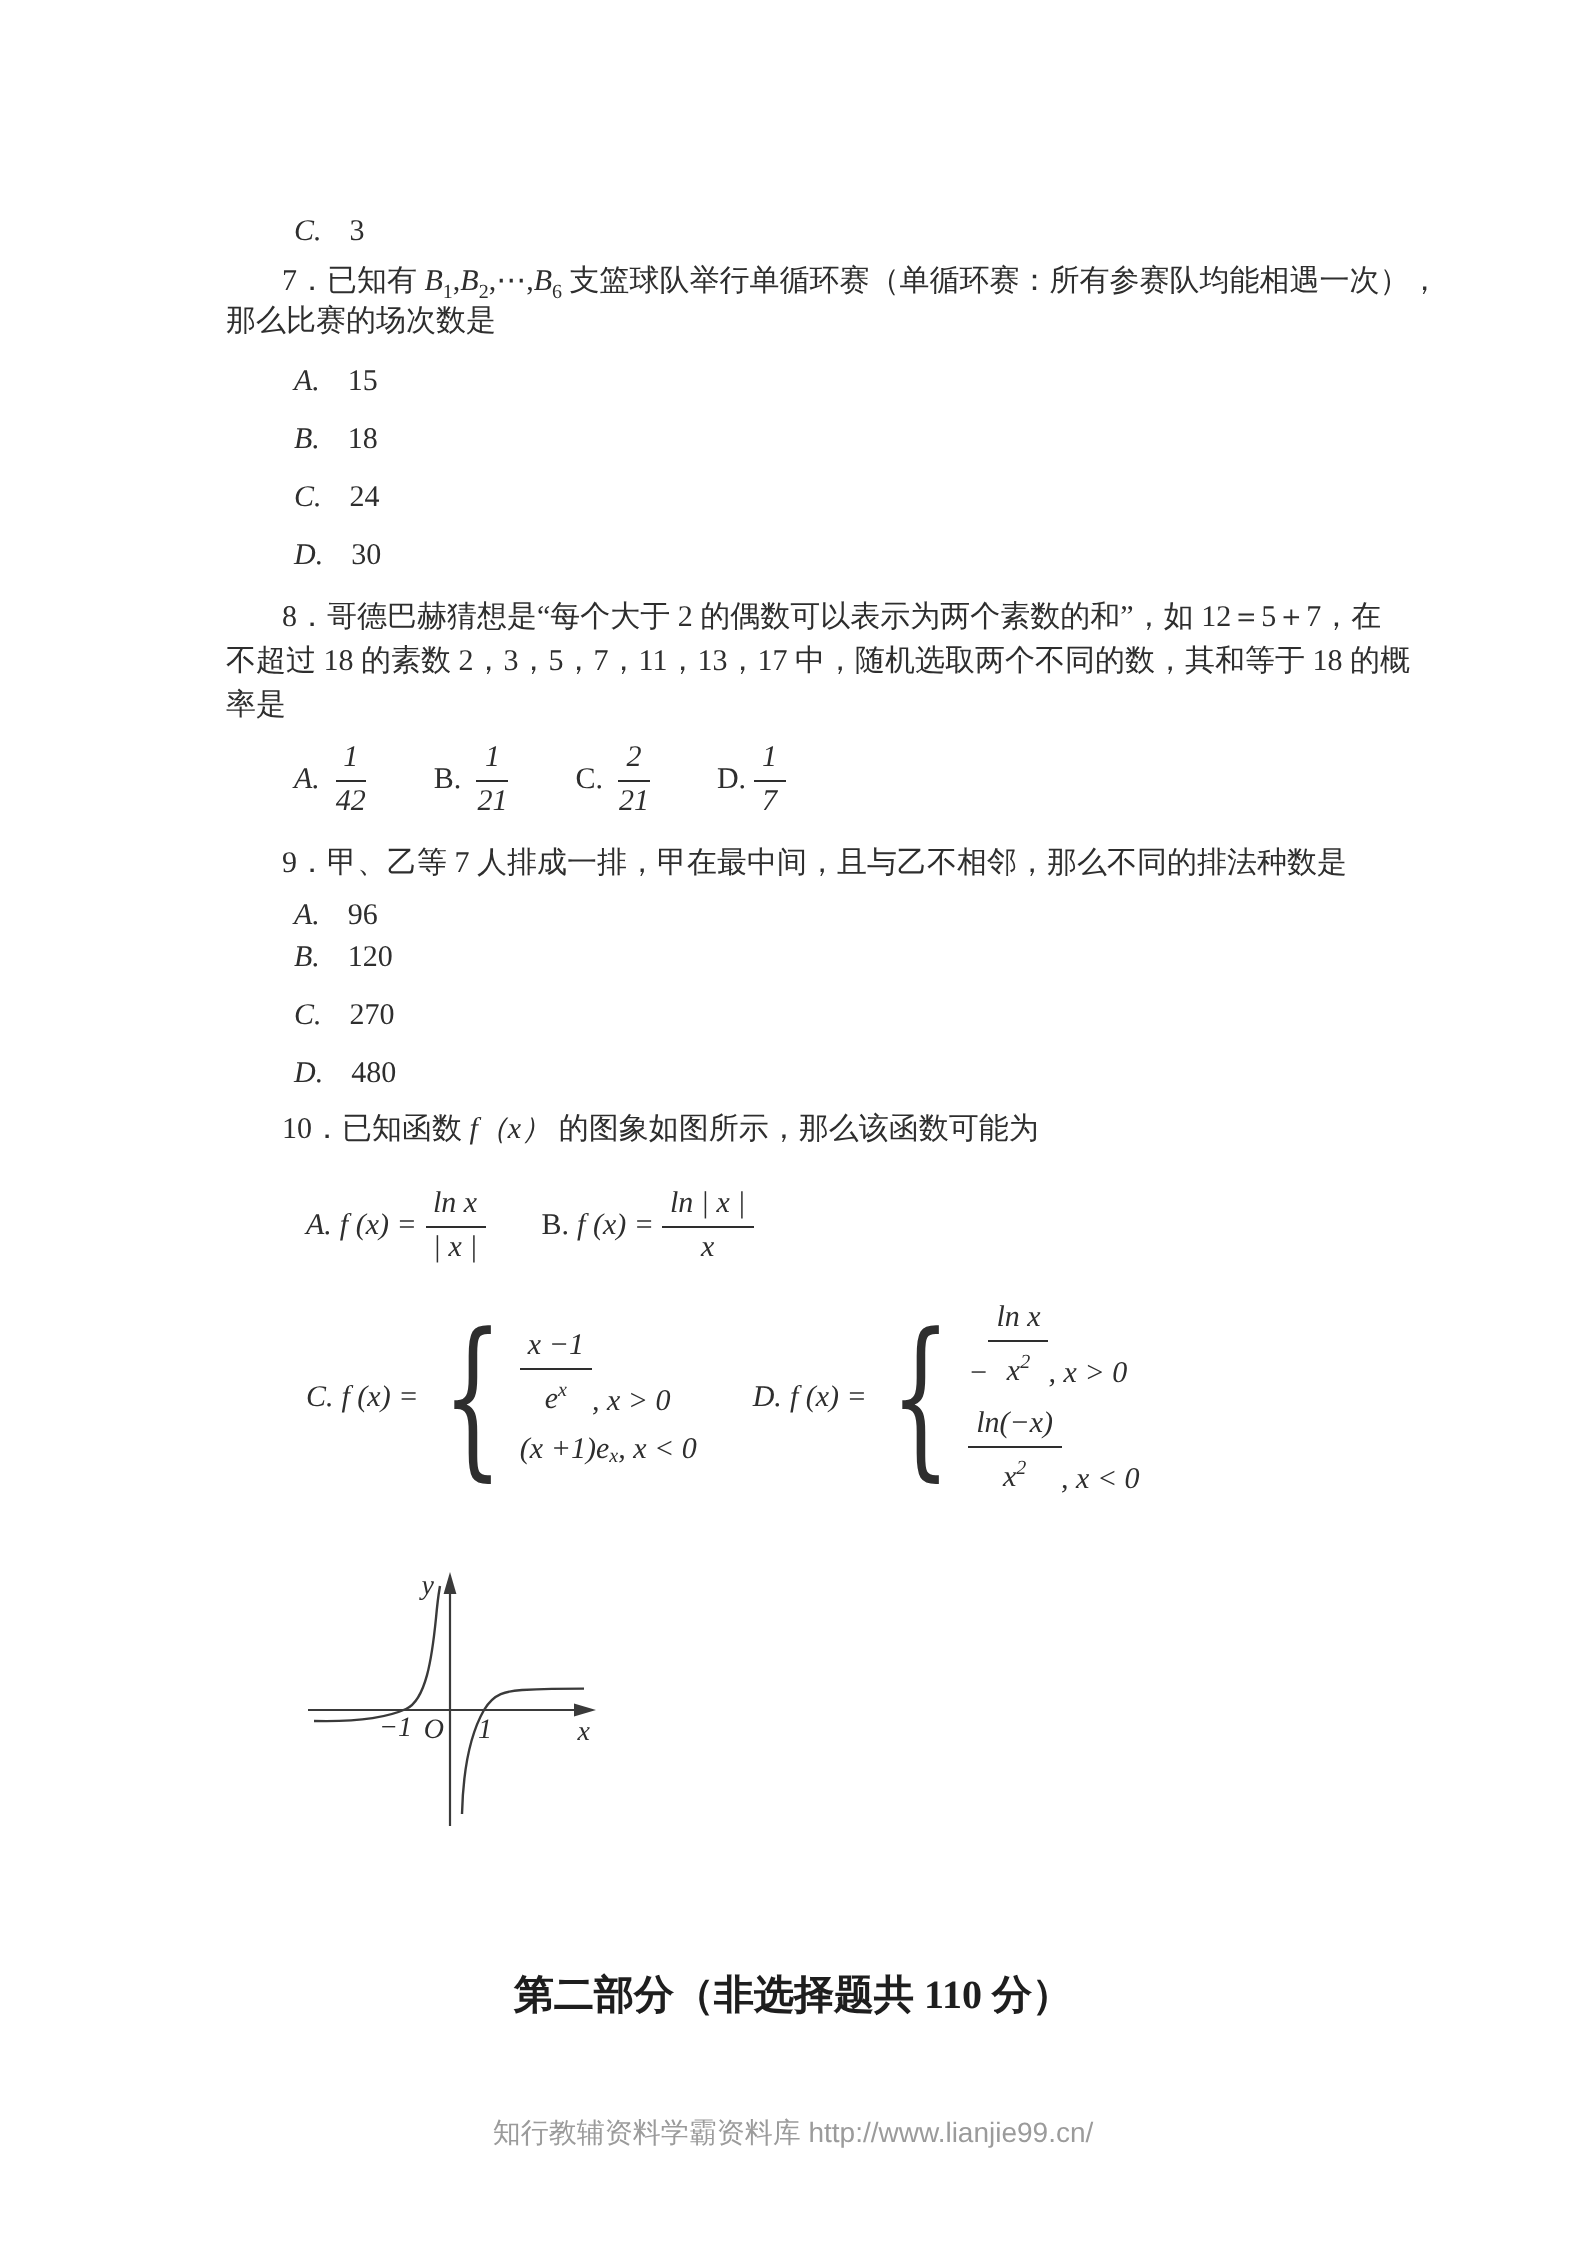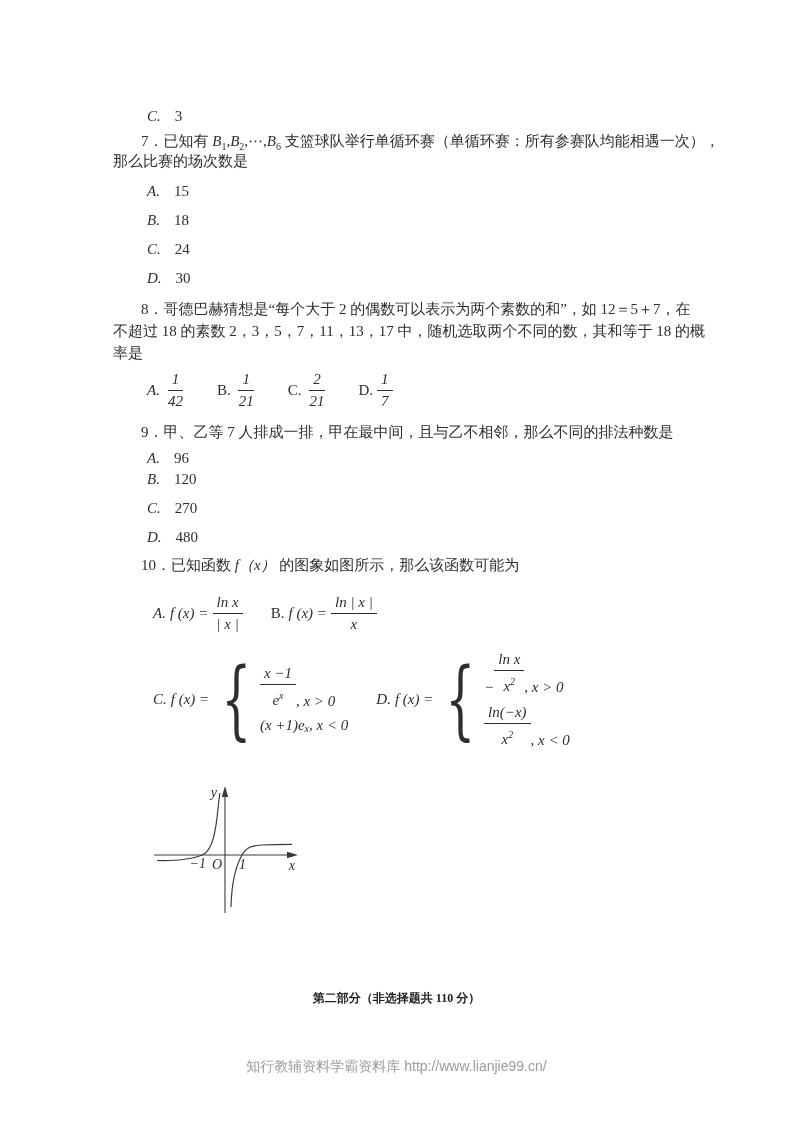--- a/index.html
+++ b/index.html
@@ -93,21 +93,21 @@
     fill: #2e2e2e;
   }
 
   .section-heading {
     position: absolute;
     top: 988px;
     left: 0;
     width: 793px;
     text-align: center;
     font-weight: bold;
-    font-size: 12px;
+    font-size: 20px;
     line-height: 20px;
     color: #1e1e1e;
   }
   .footer {
     position: absolute;
     top: 1054px;
     left: 0;
     width: 793px;
     text-align: center;
     font-family: "Liberation Sans", "DejaVu Sans", sans-serif;

